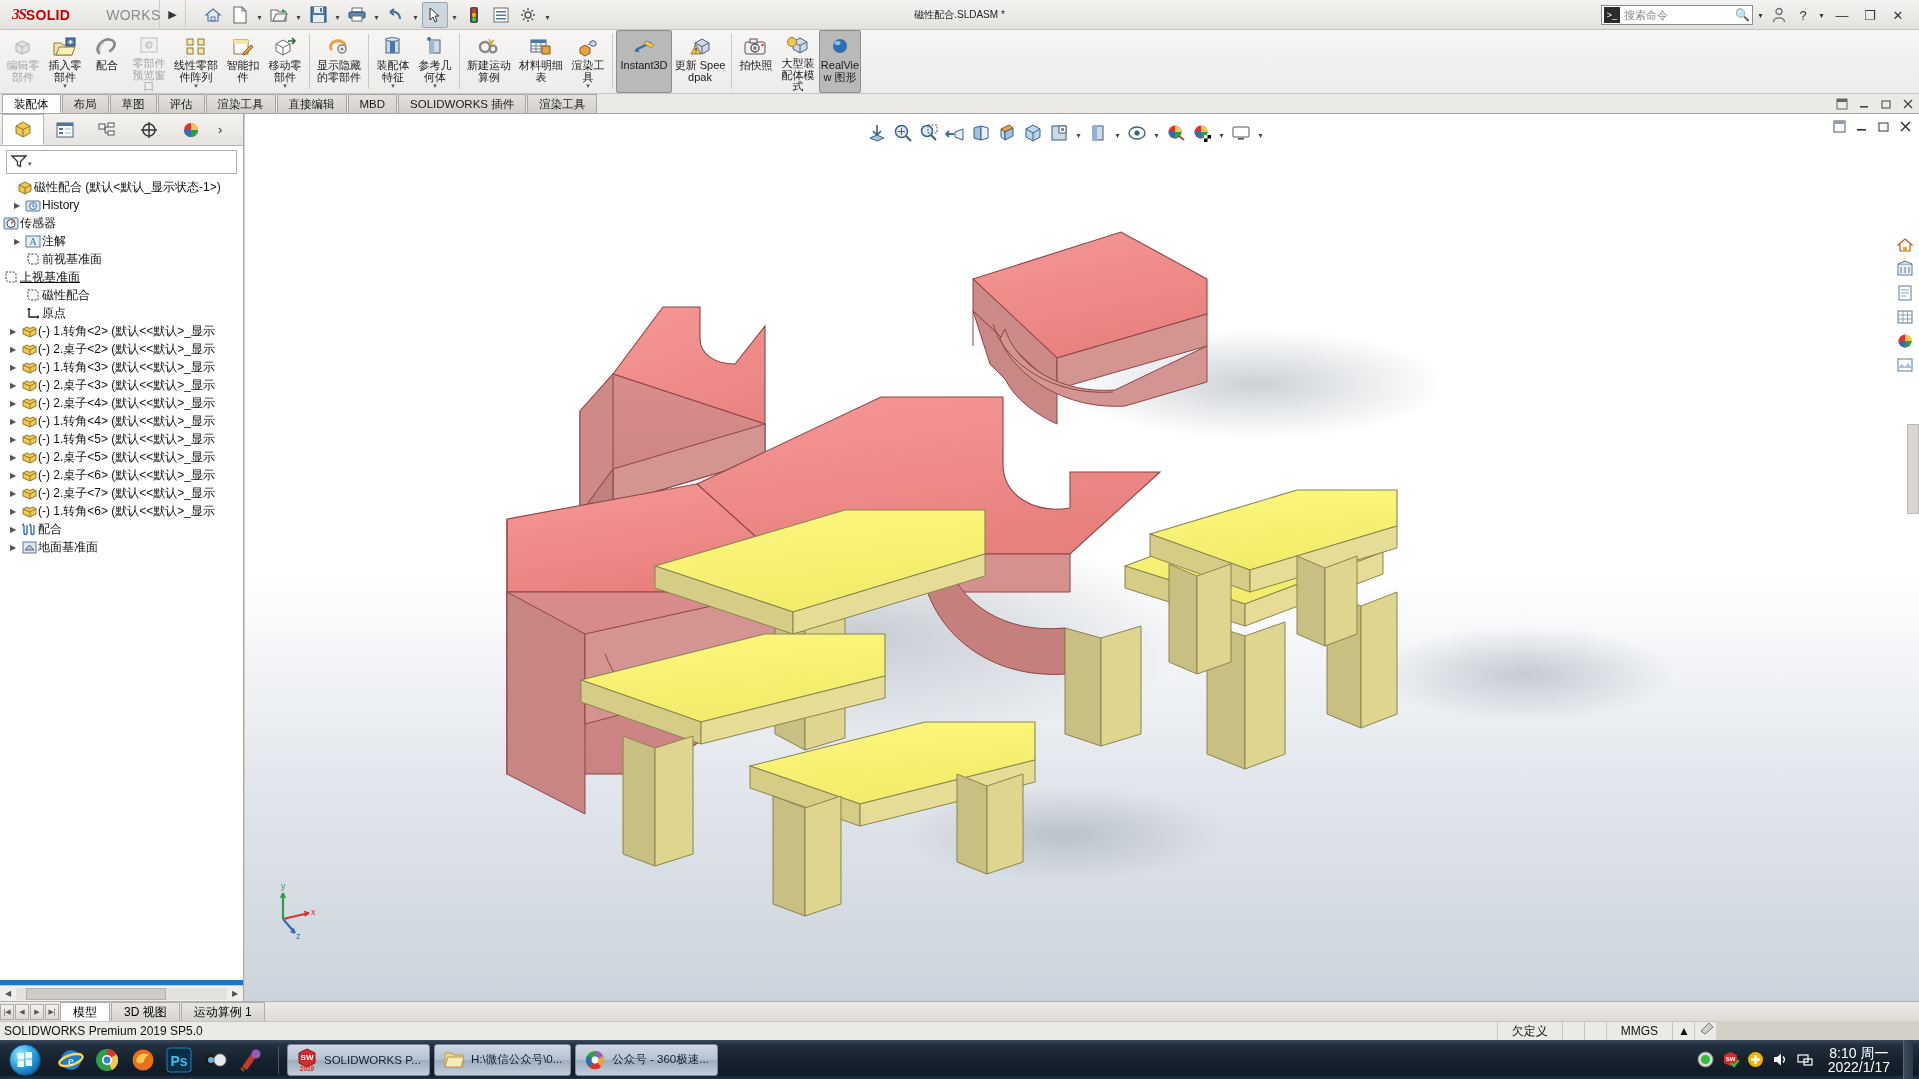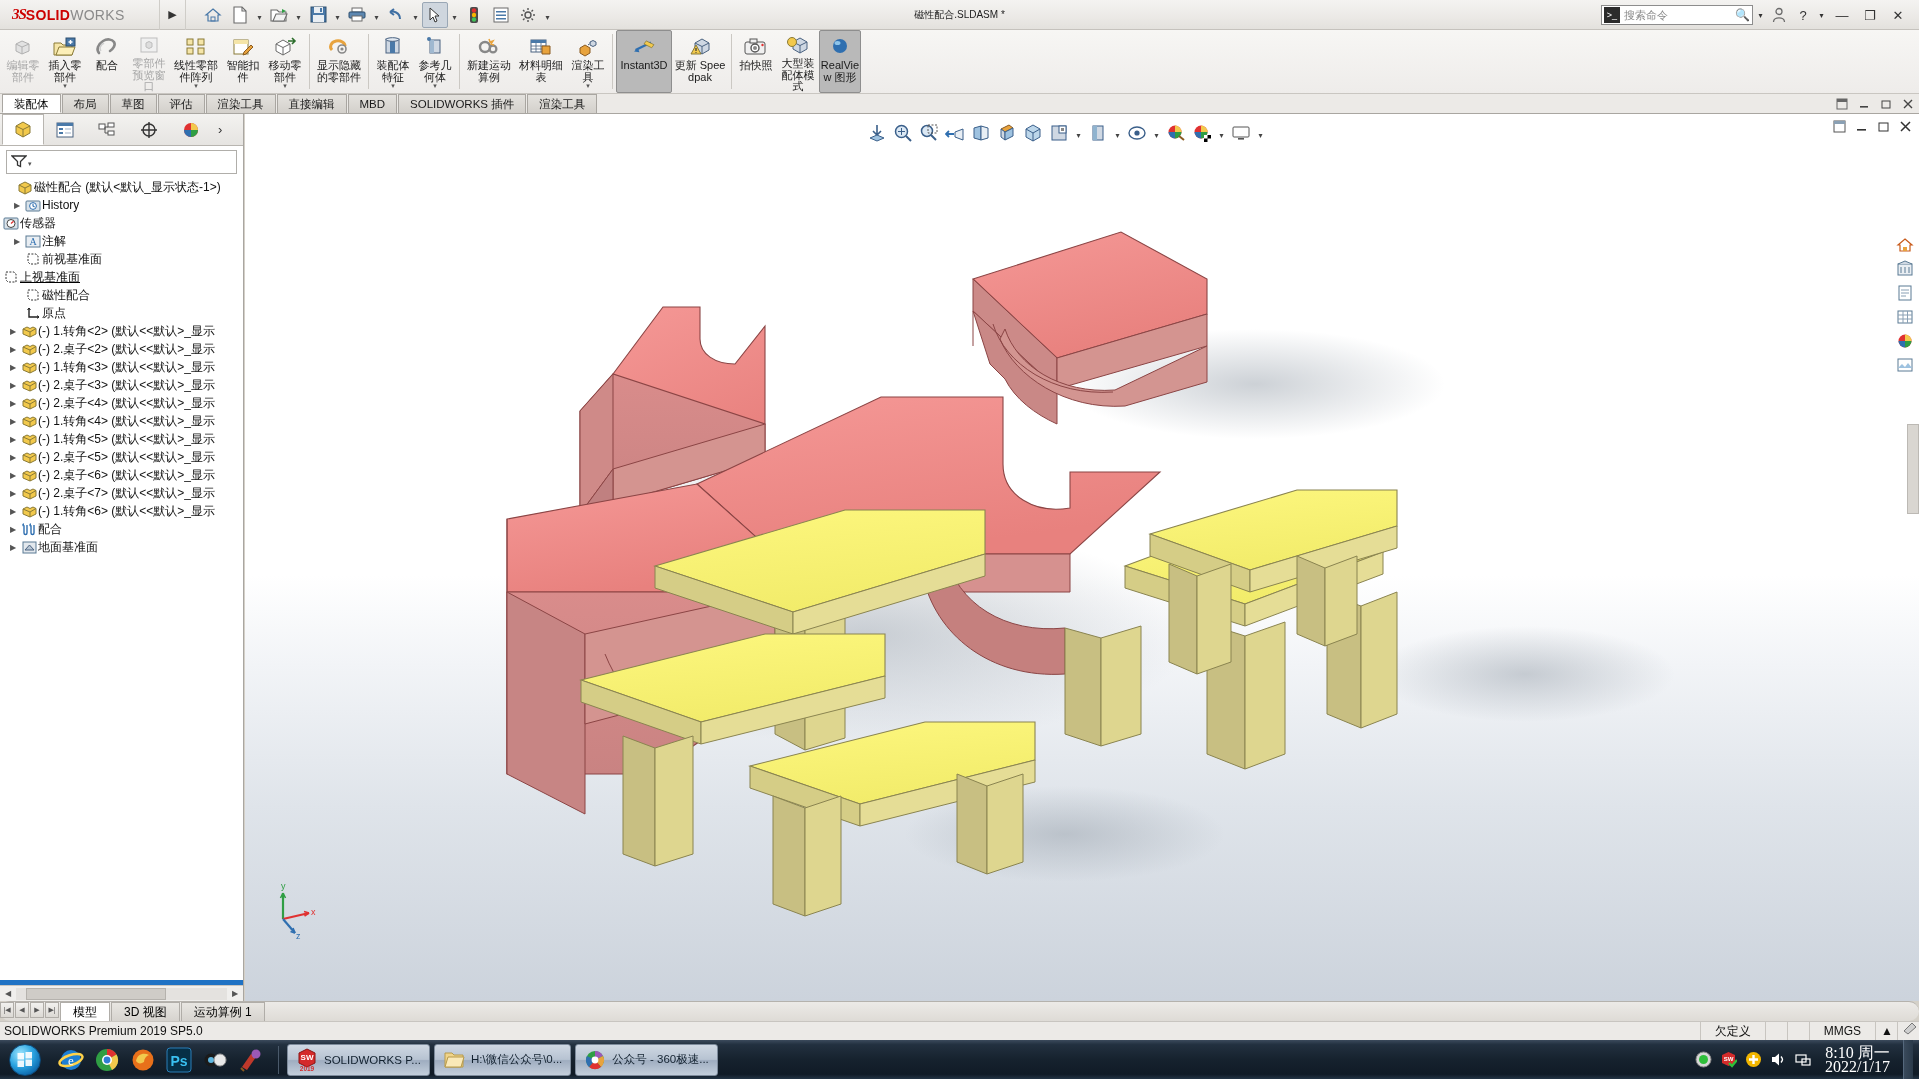--- a/index.html
+++ b/index.html
@@ -17,21 +17,21 @@
     background: linear-gradient(to bottom,#f4f3f1 0%, #eceae7 55%, #e3e1dd 100%);
     border-bottom:1px solid #c5c2bd;
     display:flex; align-items:center;
   }
   .sw-logo {
     width:160px; height:30px; display:flex; align-items:center; padding-left:12px;
     border-right:1px solid #cfcdc8;
   }
   .sw-logo .ds { font:700 15px "Liberation Serif", serif; color:#cc0000; font-style:italic;letter-spacing:-1px;}
   .sw-logo .sol { font:700 14px "Liberation Sans", sans-serif; color:#cc0000; letter-spacing:.3px;}
-  .sw-logo .works { font:400 14px "Liberation Sans", sans-serif; color:#8a8a8a; letter-spacing:.3px;}
+  .sw-logo .works { font:400 14px "Liberation Sans", sans-serif; color:#8a8a8a; letter-spacing:.3px;padding-left:36px;}
   .tb-arrow {
     width:26px; height:30px; display:flex;align-items:center;justify-content:center;
     border-right:1px solid #cfcdc8; color:#333; font-size:11px;
   }
   .qa-bar { display:flex; align-items:center; height:30px; padding-left:14px; gap:1px;}
   .qa-btn {
     width:26px; height:26px; display:flex;align-items:center;justify-content:center;
     border:1px solid transparent; border-radius:2px;
   }
   .qa-btn.sel { background:#cfd6de; border:1px solid #9aa7b5;}
@@ -164,30 +164,30 @@
     position:absolute; right:0; top:310px; width:12px; height:90px; background:#d9d6d1; border:1px solid #bcb9b4;
   }
 
   
   .triad { position:absolute; left:20px; bottom:60px; width:70px; height:70px; }
 
   
   .bottomtabs {
     position:absolute; left:0; top:1001px; width:1919px; height:20px;
     background:linear-gradient(to bottom,#eceae7,#dedbd6);
-    border-top:1px solid #b5b2ad; display:flex; border-radius:10px;
+    border-top:1px solid #b5b2ad; display:flex; align-items:center;
   }
   .navbtns { display:flex; }
   .navb { width:14px;height:16px; border:1px solid #b0ada8; background:linear-gradient(to bottom,#f2f1ef,#dcd9d4);
           display:flex;align-items:center;justify-content:center;font-size:7px;color:#555;margin-right:1px;}
   .btab { height:19px;line-height:18px;padding:0 12px;font-size:12px;border:1px solid #b0ada8;border-bottom:none;
           background:linear-gradient(to bottom,#e8e6e2,#d6d3ce); margin-right:1px;}
   .btab.active{ background:#fff;color:#000;}
   .statusbar {
-    position:absolute; left:0; top:1021px; width:1919px; height:19px;
+    position:absolute; left:0; top:1021px; width:1716px; height:19px;
     background:#eceae7; border-top:1px solid #c8c5c0;
     display:flex; align-items:center; font-size:12px; color:#111; padding-left:4px;
   }
   .sb-right{ position:absolute;right:0;top:0;height:19px;display:flex;align-items:center;gap:0;}
   .sb-cell{ padding:0 14px; height:19px; line-height:19px; border-left:1px solid #c8c5c0; }
   .sb-cell.small{ padding:0 5px; width:22px;}
 
   
   .taskbar {
     position:absolute; left:0; top:1040px; width:1919px; height:39px;
@@ -207,21 +207,21 @@
   .taskbtn{
     height:32px; min-width:128px; max-width:144px; display:flex;align-items:center; gap:6px;padding:0 8px;
     background:linear-gradient(to bottom,#cfd8e3 0%,#b7c3d2 48%,#9fadc0 52%,#c3cedb 100%);
     border:1px solid #7d8b9c; border-radius:3px; font-size:11.5px; color:#12212f;
     overflow:hidden; white-space:nowrap;
   }
   .taskbtn .tico{width:22px;height:24px;display:flex;align-items:center;justify-content:center;flex:0 0 22px;}
   .taskbtn .ttxt{overflow:hidden;text-overflow:ellipsis;}
   .tray{position:absolute;right:0;top:0;height:39px;display:flex;align-items:center;gap:7px;padding-right:6px;}
   .tray .ti{width:18px;height:18px;display:flex;align-items:center;justify-content:center;}
-  .clock{color:#fff;font-size:16px;line-height:14px;text-align:center;padding:0 6px;font-family:Liberation Serif, serif;}
+  .clock{color:#fff;font-size:14px;line-height:14px;text-align:center;padding:0 6px;}
   .showdesk{width:10px;height:39px;background:linear-gradient(to right,#3a4a5b,#2a3a4a);border-left:1px solid #55687c;}
 </style>
 </head>
 <body>
 
 <div id="app">
 
   <div class="titlebar">
     <div class="sw-logo">
       <span class="ds">3S</span>

